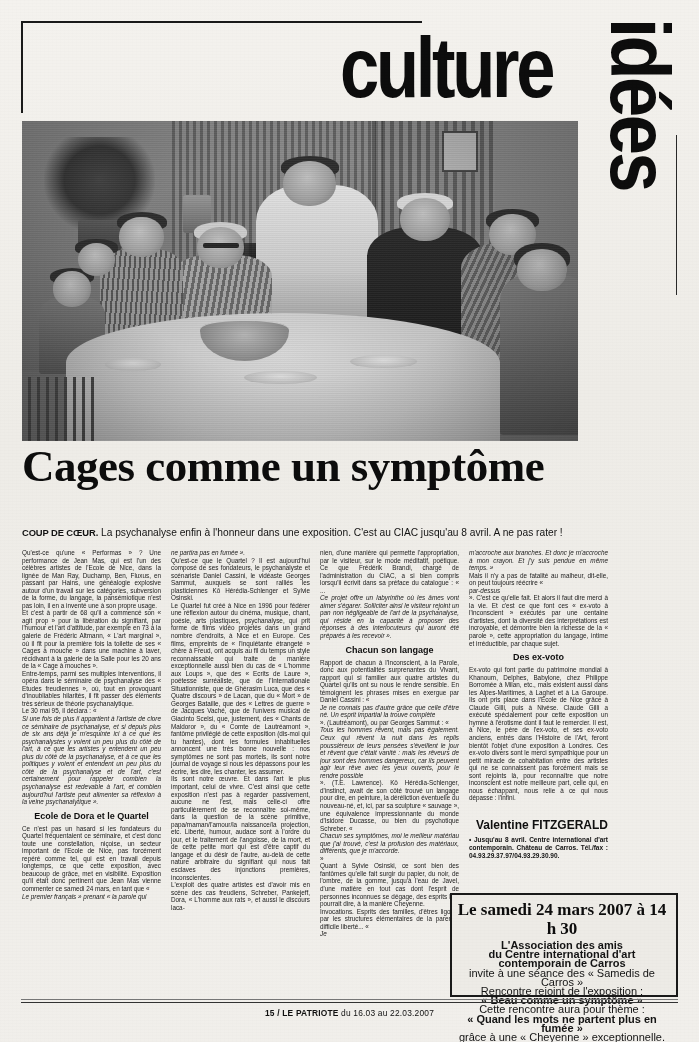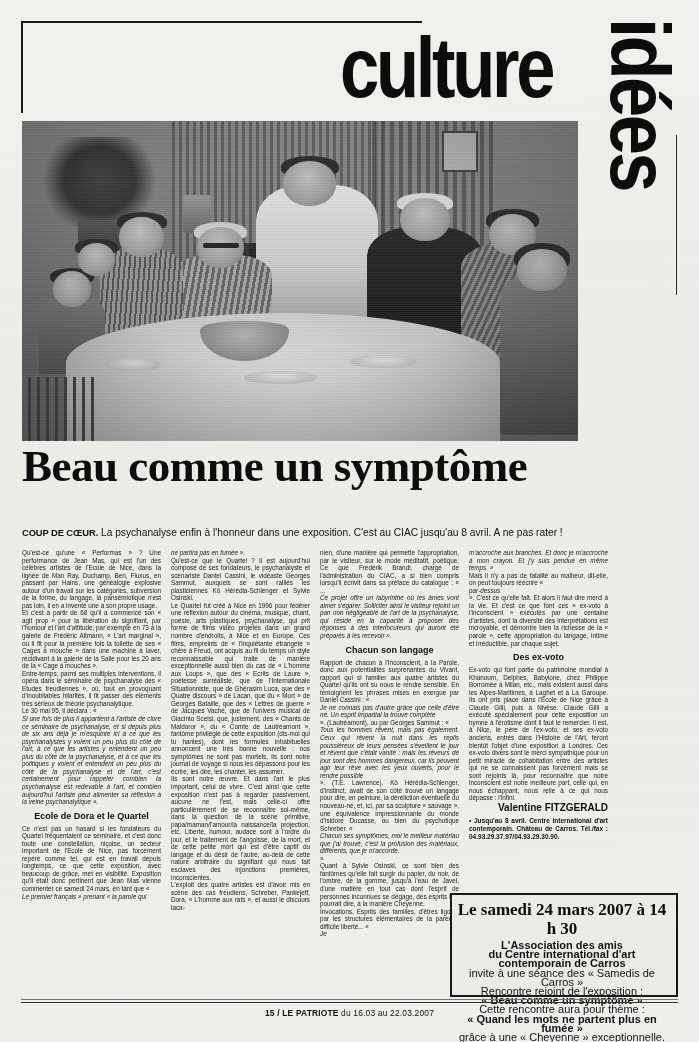--- a/index.html
+++ b/index.html
@@ -309,24 +309,24 @@
   }
   .col p.ital { font-style: italic; }
   .col h3 {
     font-size: 9px;
     font-weight: 700;
     text-align: center;
     margin: 5px 0 4px 0;
     color: #0f0f0f;
   }
   .byline {
-    font-size: 10px;
+    font-size: 12px;
     font-weight: 700;
     text-align: right;
-    margin-top: 0;
+    margin-top: 16px;
     margin-bottom: 4px;
     color: #0f0f0f;
   }
   .practical {
     font-size: 6.5px;
     line-height: 8px;
     font-weight: 700;
     text-align: justify;
     color: #121212;
     margin-top: 3px;
@@ -431,21 +431,21 @@
       <div class="person p-back"></div>
       <div class="hair hair-back"></div>
       <div class="head h-back"></div>
 
       <div class="chair"></div>
       <div class="photo-noise"></div>
       <div class="photo-vignette"></div>
     </div>
   </div>
 
-  <h1 class="headline">Beau comme un symptôme</h1>
+  <h1 class="headline">Cages comme un symptôme</h1>
 
   <div class="standfirst">
     <b>COUP DE CŒUR.</b><span> La psychanalyse enfin à l'honneur dans une exposition. C'est au CIAC jusqu'au 8 avril. A ne pas rater !</span>
   </div>
 
   <div class="columns" id="columns">
       <div class="col">
         <p>Qu'est-ce qu'une « Performas » ? Une performance de Jean Mas, qui est l'un des célèbres artistes de l'Ecole de Nice, dans la lignée de Man Ray, Duchamp, Ben, Fluxus, en passant par Hains, une généalogie explosive autour d'un travail sur les catégories, subversion de la forme, du langage, la pansémiotique n'est pas loin, il en a inventé une à son propre usage.</p>
         <p>Et c'est à partir de 68 qu'il a commencé son « agit prop » pour la libération du signifiant, par l'humour et l'art d'attitude, par exemple en 73 à la galerie de Frédéric Altmann, « L'art marginal », où il fit pour la première fois la toilette de ses « Cages à mouche » dans une machine à laver, récidivant à la galerie de la Salle pour les 20 ans de la « Cage à mouches ».</p>
         <p>Entre-temps, parmi ses multiples interventions, il opéra dans le séminaire de psychanalyse des « Etudes freudiennes », où, tout en provoquant d'inoubliables hilarités, il fit passer des éléments très sérieux de théorie psychanalytique.</p>

